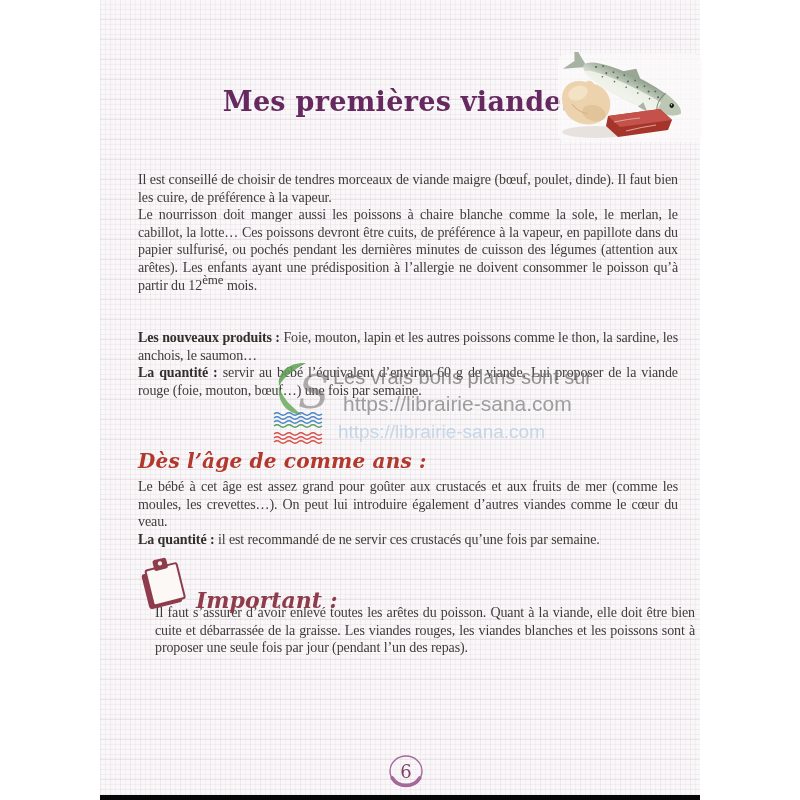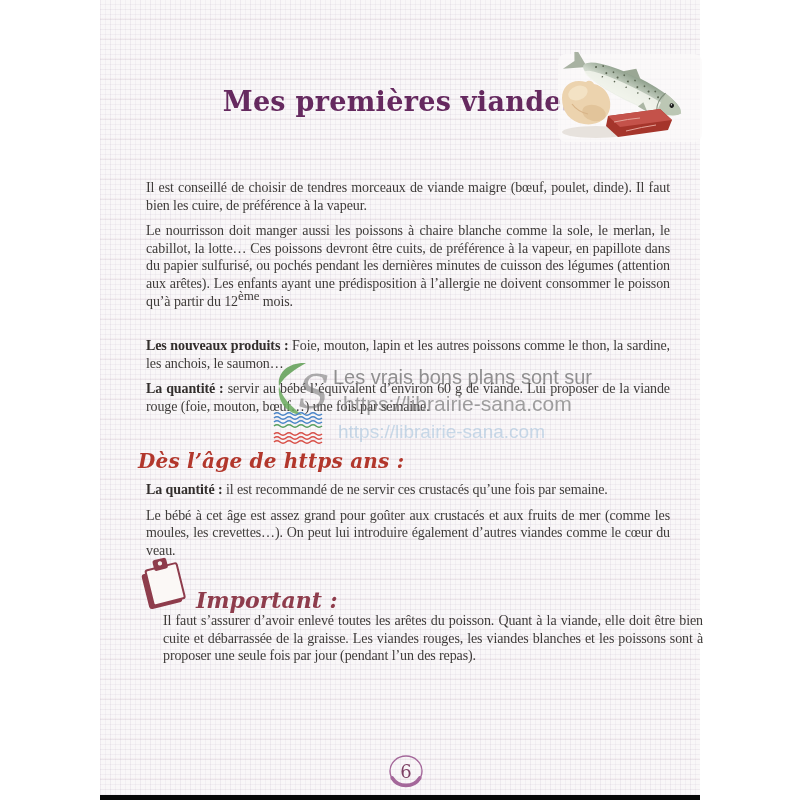--- a/index.html
+++ b/index.html
@@ -23,21 +23,21 @@
     text-align:center; font-family:"DejaVu Serif", serif; font-weight:bold;
     font-size:27px; color:#65295f; letter-spacing:0.3px; z-index:2;
   }
   .hero { position:absolute; left:556px; top:52px; z-index:2; }
   .sec { position:absolute; left:138px; width:540px; z-index:1; }
   .sec h2 {
     margin:0 0 5px 0; font-family:"DejaVu Serif", serif; font-style:italic;
     font-weight:bold; font-size:20px; color:#b2372c; letter-spacing:0.2px;
   }
   .sec p {
-    margin:8px; font-size:14px; line-height:17.6px; color:#3e3b39;
+    margin:0; font-size:14px; line-height:17.6px; color:#3e3b39;
     text-align:justify; letter-spacing:-0.1px;
   }
   .sec p strong { color:#322e2c; }
   .sec1 { top:171px; }
   .sec2 { top:329px; }
   .sec3 { top:449px; }
   .sec4 p { position:absolute; left:17px; top:0; width:540px; }
   .sec4 { top:604px; }
   sup { font-size:13px; vertical-align:super; line-height:0; }
   .important-icon { position:absolute; left:134px; top:556px; z-index:2; }
@@ -129,23 +129,23 @@
   <p><span>Il est conseillé de choisir de tendres morceaux de viande maigre (bœuf, poulet, dinde). Il faut bien les cuire, de préférence à la vapeur.</span></p>
   <p><span>Le nourrisson doit manger aussi les poissons à chaire blanche comme la sole, le merlan, le cabillot, la lotte… Ces poissons devront être cuits, de préférence à la vapeur, en papillote dans du papier sulfurisé, ou pochés pendant les dernières minutes de cuisson des légumes (attention aux arêtes). Les enfants ayant une prédisposition à l’allergie ne doivent consommer le poisson qu’à partir du 12</span><sup>ème</sup><span> mois.</span></p>
 </section>
 
 <section class="sec sec2">
   <p><strong>Les nouveaux produits :</strong><span> Foie, mouton, lapin et les autres poissons comme le thon, la sardine, les anchois, le saumon…</span></p>
   <p><strong>La quantité :</strong><span> servir au bébé l’équivalent d’environ 60 g de viande. Lui proposer de la viande rouge (foie, mouton, bœuf…) une fois par semaine.</span></p>
 </section>
 
 <section class="sec sec3">
-  <h2>Dès l’âge de https ans :</h2>
+  <h2>Dès l’âge de comme ans :</h2>
+  <p><span>Le bébé à cet âge est assez grand pour goûter aux crustacés et aux fruits de mer (comme les moules, les crevettes…). On peut lui introduire également d’autres viandes comme le cœur du veau.</span></p>
   <p><strong>La quantité :</strong><span> il est recommandé de ne servir ces crustacés qu’une fois par semaine.</span></p>
-  <p><span>Le bébé à cet âge est assez grand pour goûter aux crustacés et aux fruits de mer (comme les moules, les crevettes…). On peut lui introduire également d’autres viandes comme le cœur du veau.</span></p>
 </section>
 
 <svg class="important-icon" width="56" height="56" viewBox="0 0 56 56">
   <g transform="rotate(-14 28 28)">
     <rect x="10" y="14" width="34" height="36" rx="3" fill="#8e3c4c"></rect>
     <rect x="15" y="11" width="32" height="36" rx="2" fill="#fbf8f6" stroke="#8e3c4c" stroke-width="2"></rect>
     <rect x="24" y="3" width="14" height="11" rx="2.5" fill="#8e3c4c"></rect>
     <circle cx="31" cy="7.5" r="2.2" fill="#f4eeea"></circle>
   </g>
 </svg>

